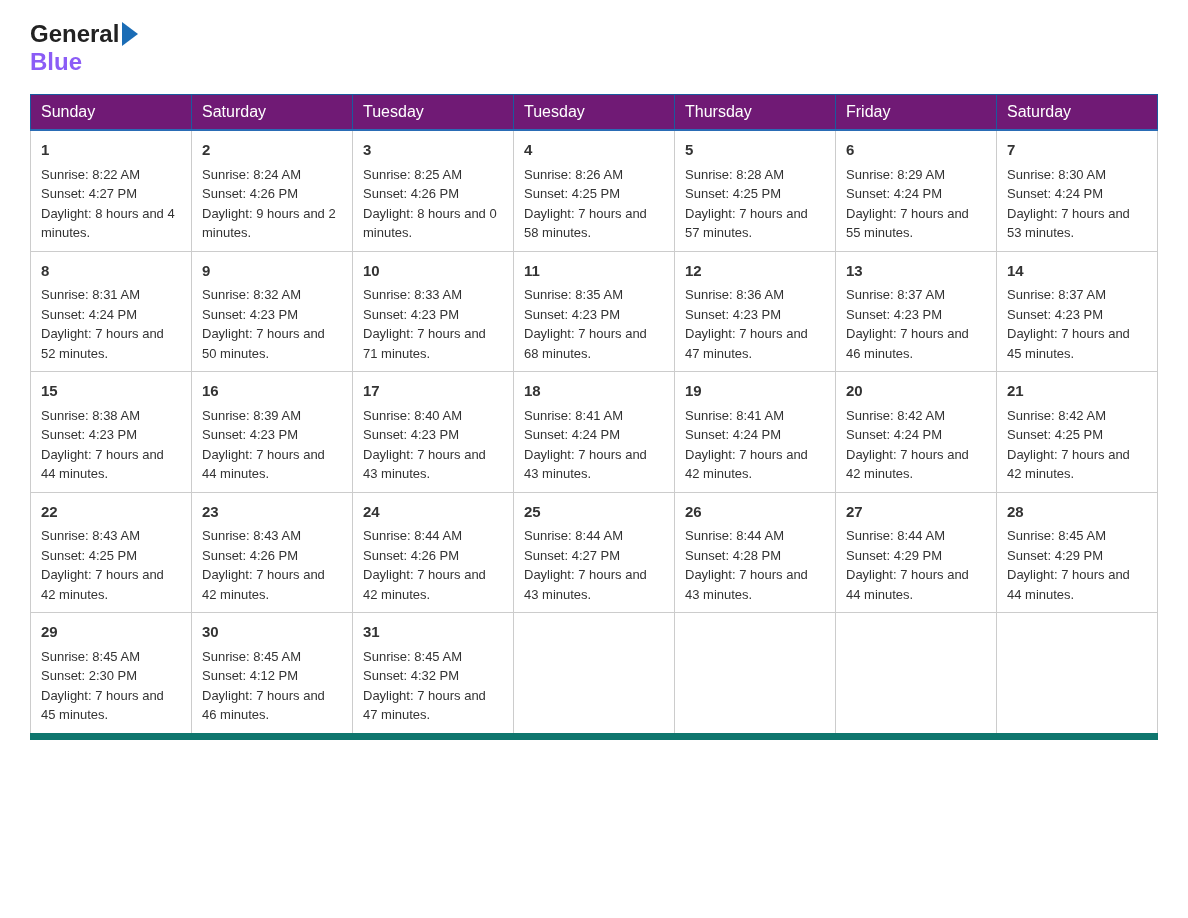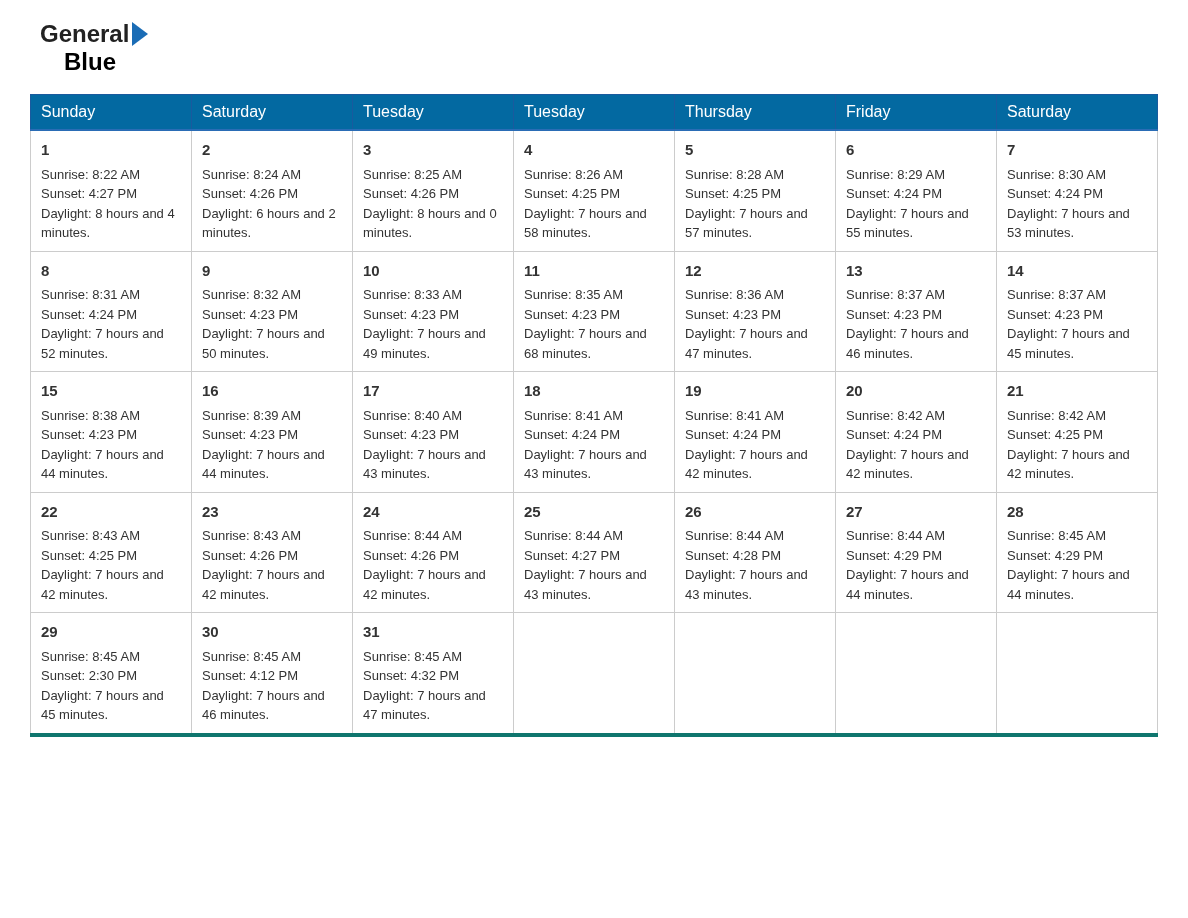--- a/index.html
+++ b/index.html
@@ -40,21 +40,21 @@
     .location-title {
       font-size: 22px;
       color: #555;
       margin-top: 4px;
     }
     .calendar-table {
       width: 100%;
       border-collapse: collapse;
     }
     .calendar-table thead tr th {
-      background-color: #0369a1;
+      background-color: #701a75;
       color: #fff;
       font-size: 16px;
       font-weight: normal;
       padding: 8px 10px;
       text-align: left;
       border: 1px solid #1a5a9e;
     }
     .calendar-table tbody tr td {
       vertical-align: top;
       padding: 8px 10px;
@@ -64,46 +64,46 @@
       width: 14.28%;
       line-height: 1.5;
     }
     .calendar-table tbody tr td .day-number {
       font-size: 15px;
       font-weight: bold;
       margin-bottom: 3px;
       display: block;
     }
     .calendar-table tbody tr:last-child td {
-      border-bottom: 4px solid #0f766e;
+      border-bottom: 7px solid #0f766e;
     }
     .calendar-table tbody tr:first-child td {
       border-top: 2px solid #2a6cb5;
     }
     .week-row td {
       height: 100px;
     }
     .last-row td {
       height: 80px;
     }
     .empty-cell {
       background: #fff;
     }
   </style>
 </head>
 <body>
 
 <div class="header-area">
   <div class="logo-area">
     <div class="logo-row">
-      <span style="font-size:24px;font-weight:bold;color:#222;margin-left:10px;">General</span>
+      <span style="font-size:24px;font-weight:bold;color:#222;">General</span>
       <span style="display:inline-block;width:0;height:0;border-top:12px solid transparent;border-bottom:12px solid transparent;border-left:16px solid #1a6cb5;margin-left:3px;vertical-align:middle;"></span>
     </div>
     <div class="logo-blue-row">
-      <span style="font-size:24px;font-weight:bold;color:#000000;margin-left:34px;">Blue</span>
+      <span style="font-size:24px;font-weight:bold;color:#8b5cf6;">Blue</span>
     </div>
   </div>
   <div class="title-area">
     <div class="month-title"></div>
     <div class="location-title"></div>
   </div>
 </div>
 
 <table class="calendar-table">
   <thead>
@@ -122,21 +122,21 @@
         <td>
         <span class="day-number">1</span>
         <span>Sunrise: 8:22 AM</span><br>
         <span>Sunset: 4:27 PM</span><br>
         <span>Daylight: 8 hours and 4 minutes.</span>
       </td>
         <td>
         <span class="day-number">2</span>
         <span>Sunrise: 8:24 AM</span><br>
         <span>Sunset: 4:26 PM</span><br>
-        <span>Daylight: 6 hours and 2 minutes.</span>
+        <span>Daylight: 9 hours and 2 minutes.</span>
       </td>
         <td>
         <span class="day-number">3</span>
         <span>Sunrise: 8:25 AM</span><br>
         <span>Sunset: 4:26 PM</span><br>
         <span>Daylight: 8 hours and 0 minutes.</span>
       </td>
         <td>
         <span class="day-number">4</span>
         <span>Sunrise: 8:26 AM</span><br>
@@ -172,21 +172,21 @@
         <td>
         <span class="day-number">9</span>
         <span>Sunrise: 8:32 AM</span><br>
         <span>Sunset: 4:23 PM</span><br>
         <span>Daylight: 7 hours and 50 minutes.</span>
       </td>
         <td>
         <span class="day-number">10</span>
         <span>Sunrise: 8:33 AM</span><br>
         <span>Sunset: 4:23 PM</span><br>
-        <span>Daylight: 7 hours and 49 minutes.</span>
+        <span>Daylight: 7 hours and 71 minutes.</span>
       </td>
         <td>
         <span class="day-number">11</span>
         <span>Sunrise: 8:35 AM</span><br>
         <span>Sunset: 4:23 PM</span><br>
         <span>Daylight: 7 hours and 68 minutes.</span>
       </td>
         <td>
         <span class="day-number">12</span>
         <span>Sunrise: 8:36 AM</span><br>

